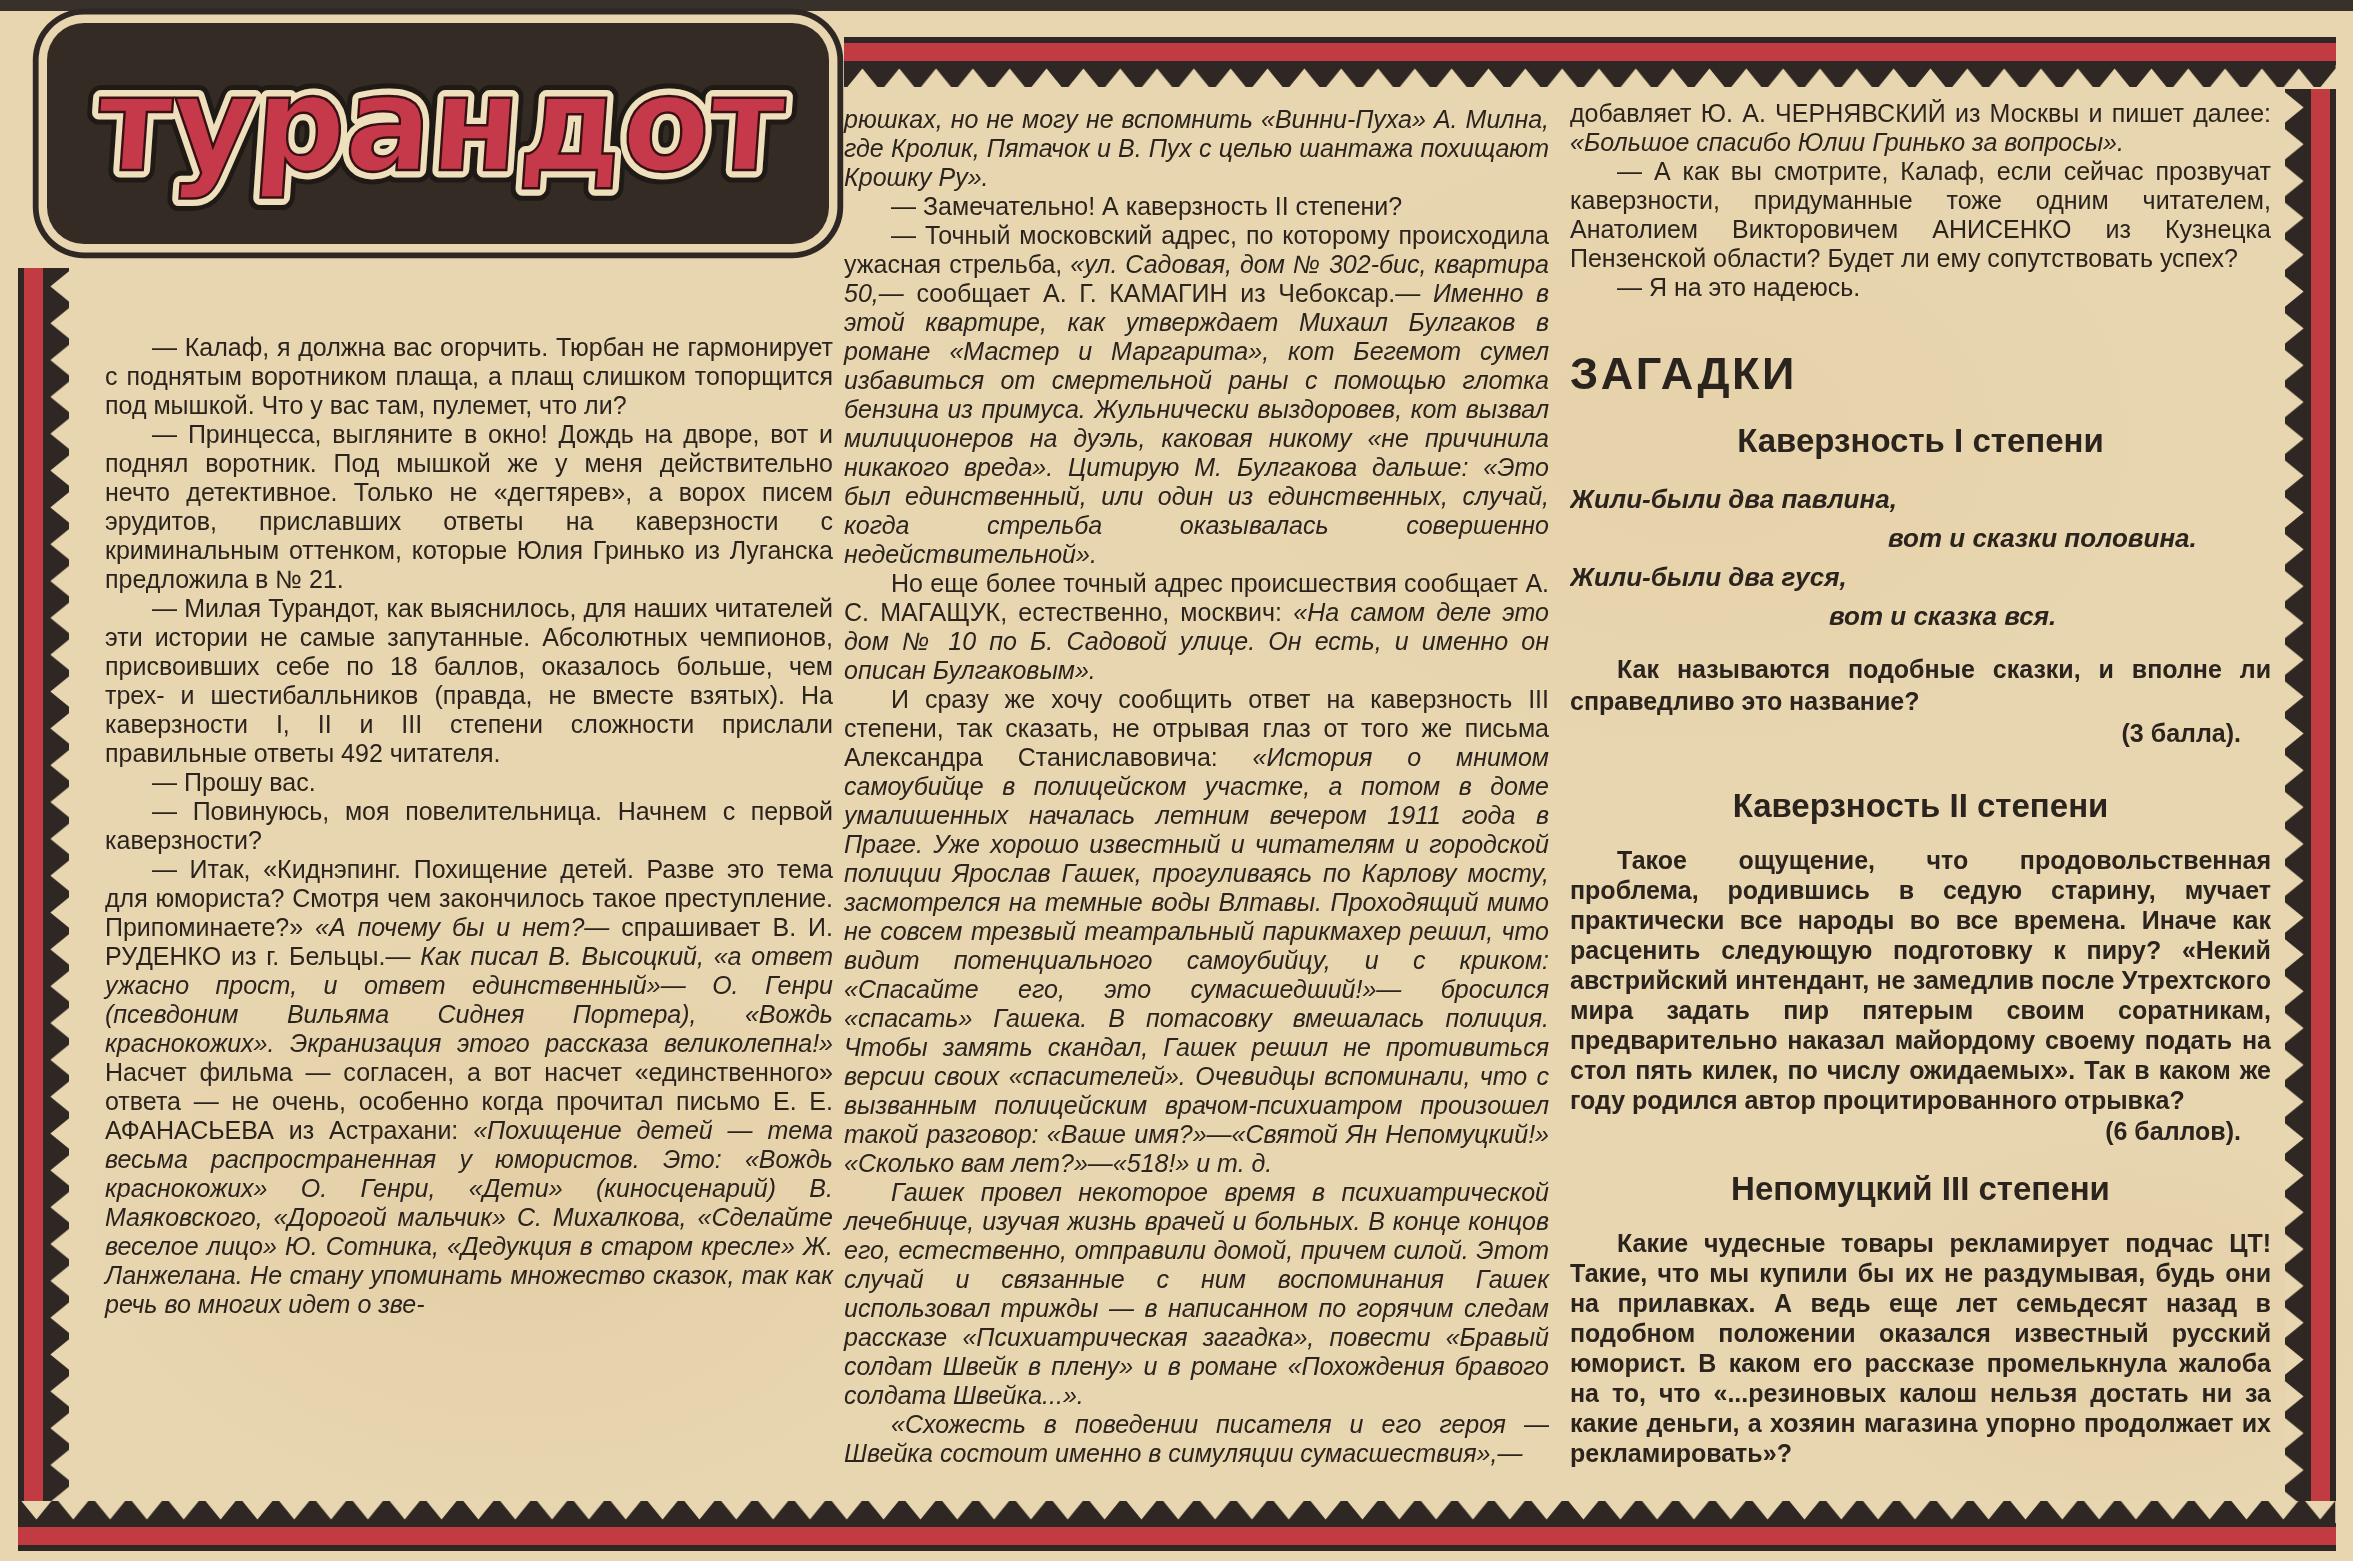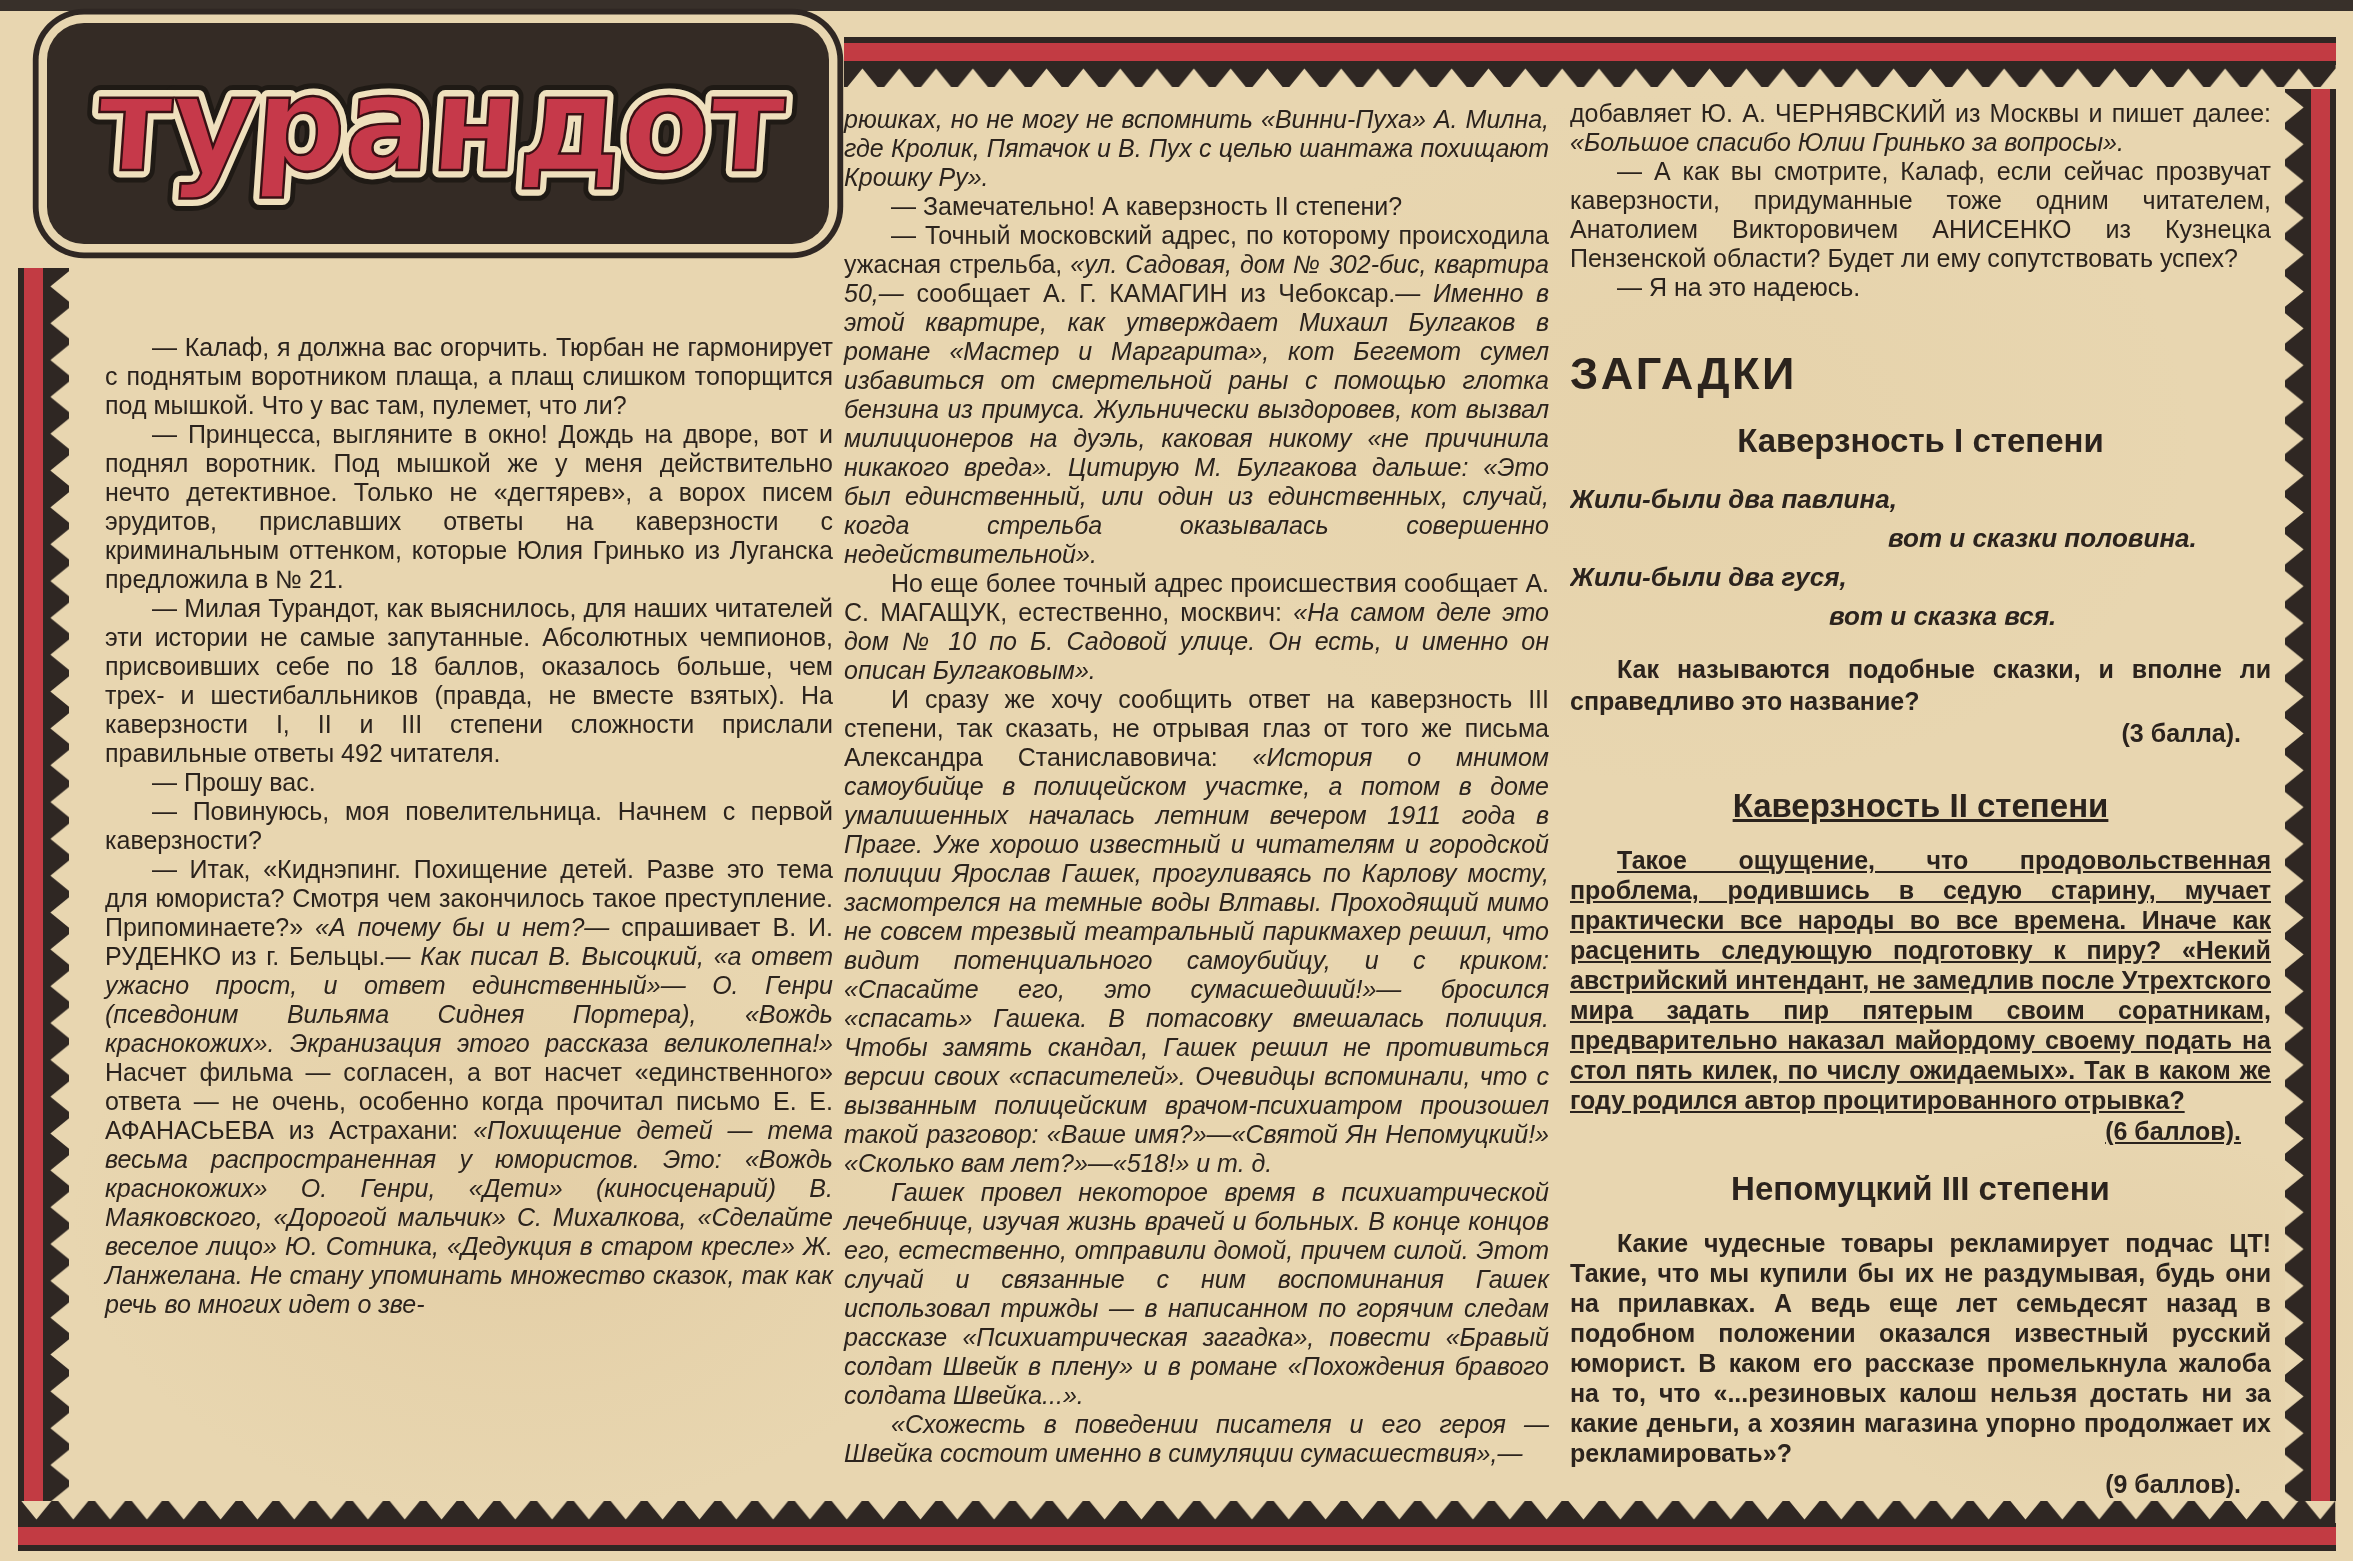--- a/index.html
+++ b/index.html
@@ -39,21 +39,21 @@
   .col p{margin:0;}
   .col p.ind{text-indent:47px;}
   .it{font-style:italic;}
   .col-1{left:105px;top:333px;width:728px;}
   .col-2{left:844px;top:105px;width:705px;}
   .col-3{left:1570px;top:99px;width:701px;height:1400px;overflow:hidden;}
   
   .riddles{margin-top:47px;}
   .r-title{margin:0 0 22px;font-size:45px;line-height:50px;font-weight:bold;letter-spacing:2.5px;}
   .r-head{margin:0 0 20px;text-align:center;font-size:33px;line-height:39px;font-weight:bold;}
-  .r-sec2{margin-top:37px;text-decoration:underline;} .r-sec3{margin-top:22px;}
+  .r-sec2{margin-top:37px;} .r-sec3{margin-top:22px;}
   .verse{font-weight:bold;font-style:italic;font-size:26px;line-height:39px;margin:0 0 16.7px;text-align:left;}
   .v-i1{margin-left:318px;} .v-i2{margin-left:259px;}
   .r-q{font-weight:bold;font-size:25px;line-height:32px;text-indent:47px;margin:0;text-align:justify;}
   .r-body p{font-weight:bold;font-size:25px;line-height:30px;margin:0;}
   .r-pts{font-weight:bold;font-size:25px;line-height:32px;text-align:right;padding-right:30px;margin:10px 0 0;}
 </style>
 </head>
 <body>
 
 <div class="page">
@@ -176,19 +176,18 @@
             <p class="ind"><span>Такое ощущение, что продовольственная проблема, родившись в седую старину, мучает практически все народы во все времена. Иначе как расценить следующую подготовку к пиру? «Некий австрийский интендант, не замедлив после Утрехтского мира задать пир пятерым своим соратникам, предварительно наказал майордому своему подать на стол пять килек, по числу ожидаемых». Так в каком же году родился автор процитированного отрывка?</span></p>
           </div>
         <p class="r-pts">(6 баллов).</p>
       </div>
 
       <div class="r-sec3">
         <h3 class="r-head">Непомуцкий III степени</h3>
         <div class="r-body">
             <p class="ind"><span>Какие чудесные товары рекламирует подчас ЦТ! Такие, что мы купили бы их не раздумывая, будь они на прилавках. А ведь еще лет семьдесят назад в подобном положении оказался известный русский юморист. В каком его рассказе промелькнула жалоба на то, что «...резиновых калош нельзя достать ни за какие деньги, а хозяин магазина упорно продолжает их рекламировать»?</span></p>
           </div>
-        <p class="r-pts">(9 баллов).</p>
       </div>
     </div>
   </div>
 
 </div>
 
 
 </body></html>

